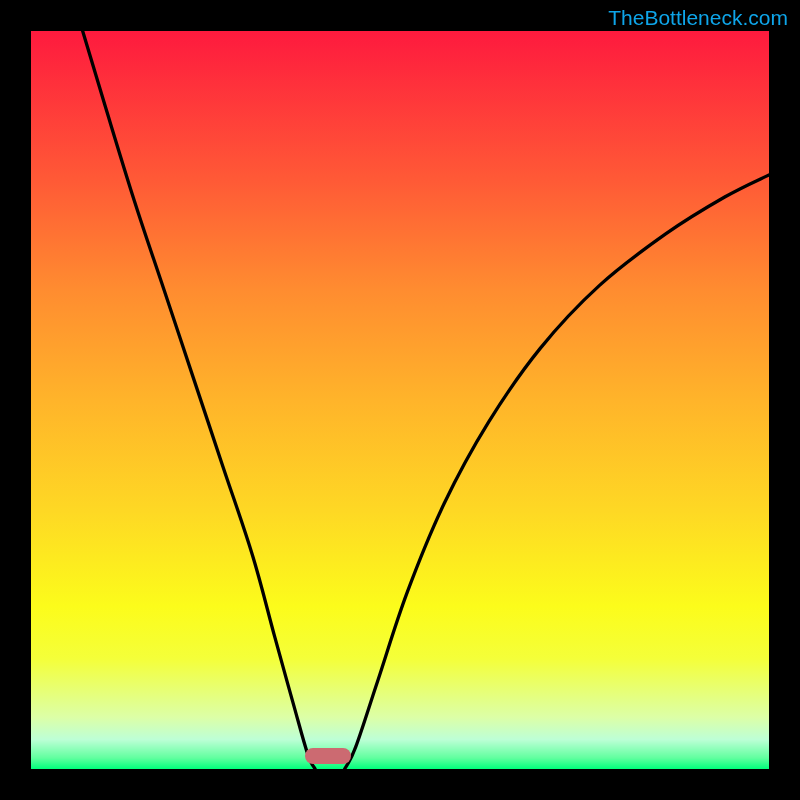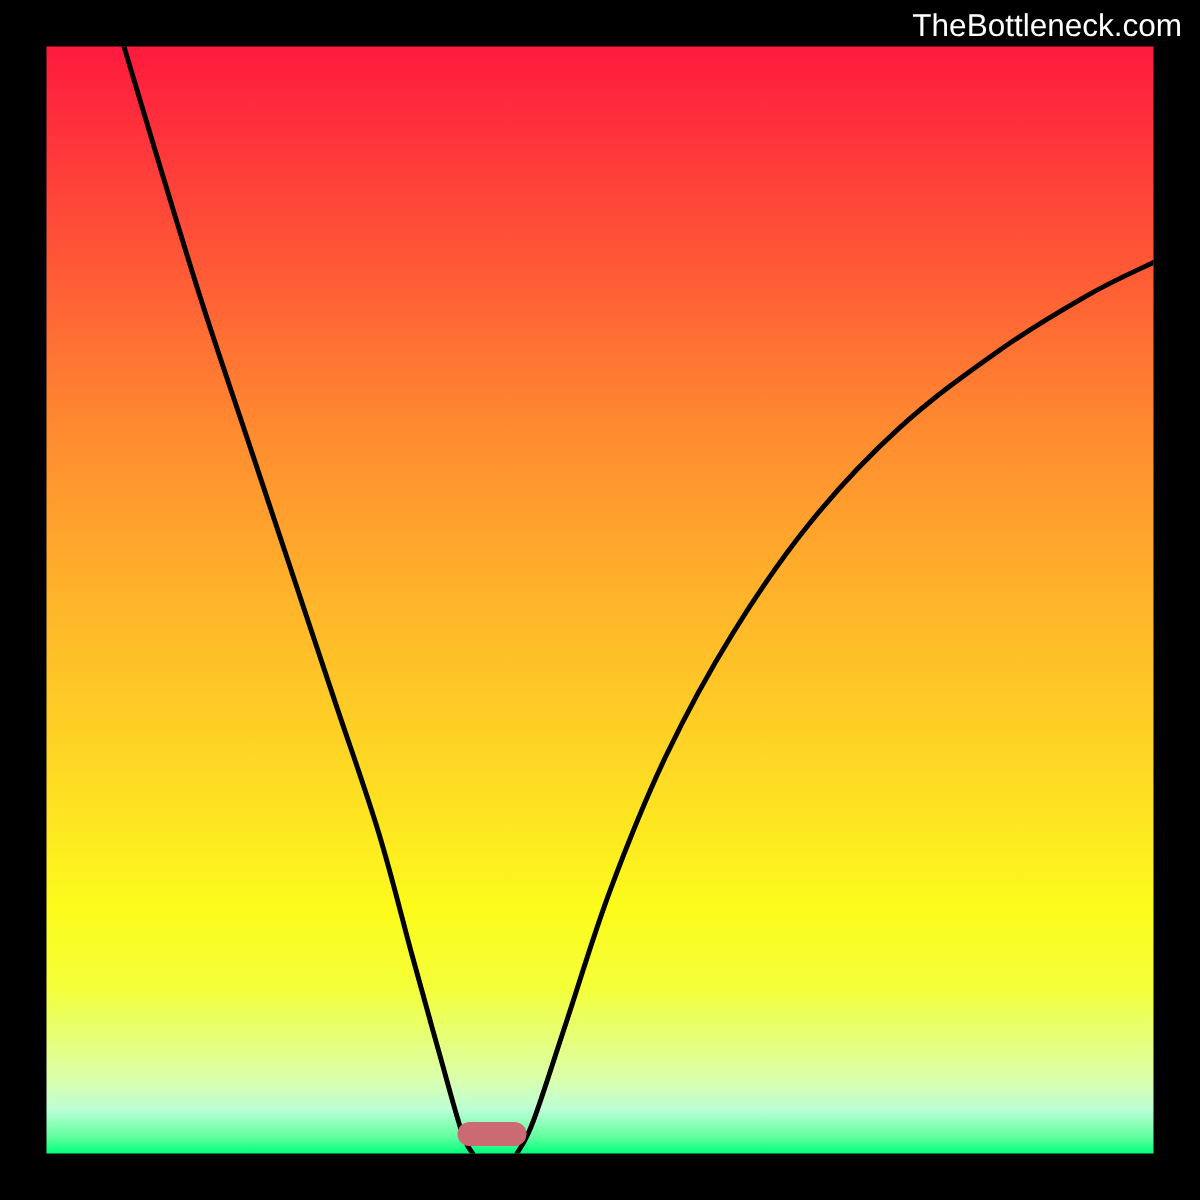--- a/index.html
+++ b/index.html
@@ -44,21 +44,21 @@
   }
   .marker {
     position: absolute;
     background: #cc6a71;
     border-radius: 8px;
   }
   .watermark {
     position: absolute;
     top: 6px;
     right: 12px;
-    color: #ffffff;
+    color: #0ea5e9;
     font-family: Arial, Helvetica, sans-serif;
     font-size: 21px;
   }
 </style>
 </head>
 <body>
 
 <div class="container">
   <div class="plot-area">
     <svg class="curves" viewBox="0 0 738 738" preserveAspectRatio="none">

